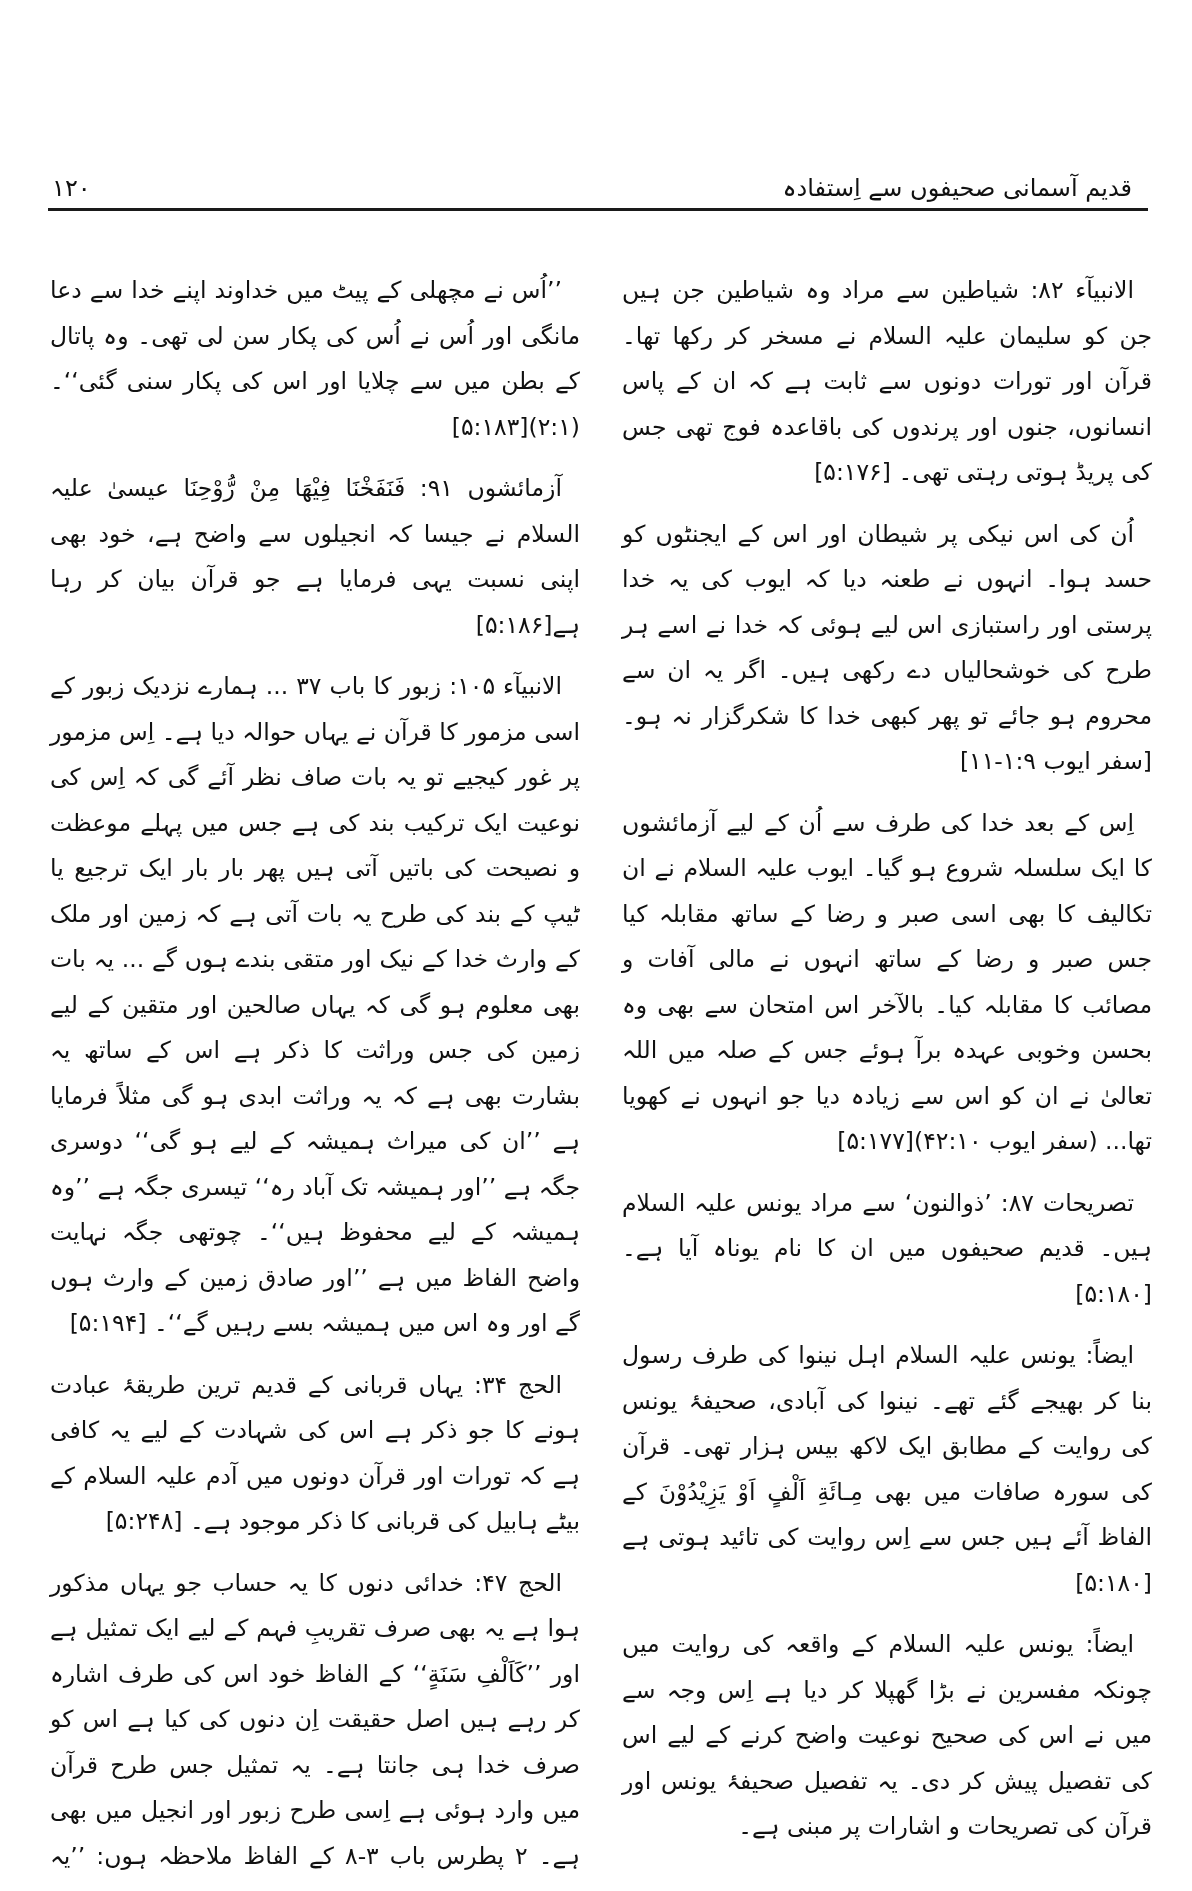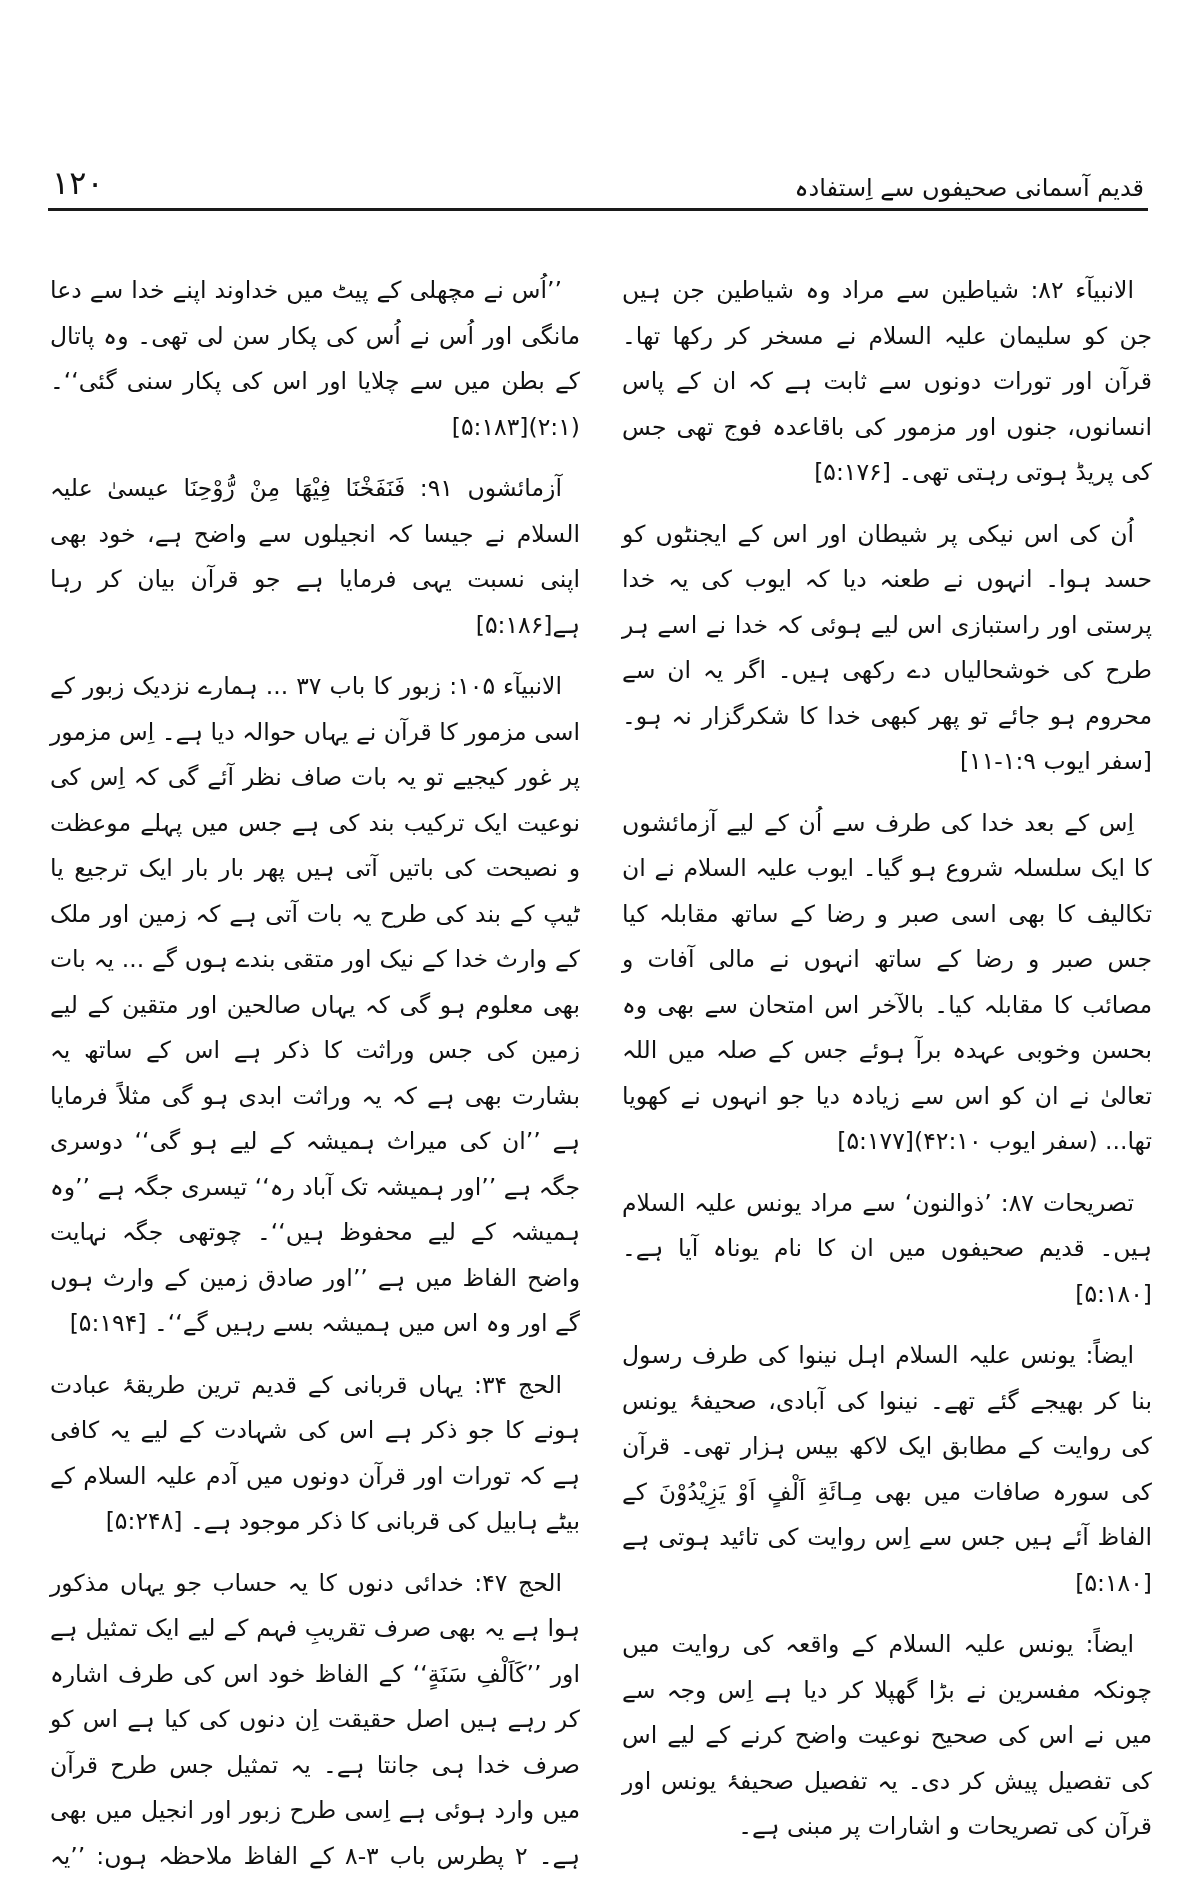--- a/index.html
+++ b/index.html
@@ -16,30 +16,30 @@
       position: absolute;
       left: 48px;
       right: 44px;
       top: 160px;
       height: 48px;
       border-bottom: 3px solid #1a1a1a;
       direction: rtl;
     }
     .running-title {
       position: absolute;
-      right: 4px;
+      right: 16px;
       bottom: 6px;
       font-size: 24px;
       direction: rtl;
     }
     .page-number {
       position: absolute;
       left: 4px;
       bottom: 6px;
-      font-size: 32px;
+      font-size: 24px;
       direction: ltr;
     }
     .columns {
       position: absolute;
       top: 268px;
       left: 40px;
       right: 40px;
       display: flex;
       flex-direction: row-reverse;
       gap: 32px;
@@ -67,21 +67,21 @@
 </head>
 <body>
 
 <div class="page-header">
   <span class="running-title">قدیم آسمانی صحیفوں سے اِستفادہ</span>
   <span class="page-number">١٢٠</span>
 </div>
 
 <div class="columns">
   <div class="column">
-    <p class="para"><span class="ref">الانبیآء ۸۲:</span> <span>شیاطین سے مراد وہ شیاطین جن ہیں جن کو سلیمان علیہ السلام نے مسخر کر رکھا تھا۔ قرآن اور تورات دونوں سے ثابت ہے کہ ان کے پاس انسانوں، جنوں اور مزمور کی باقاعدہ فوج تھی جس کی پریڈ ہوتی رہتی تھی۔</span> <span class="cite">[۵:۱۷۶]</span></p>
+    <p class="para"><span class="ref">الانبیآء ۸۲:</span> <span>شیاطین سے مراد وہ شیاطین جن ہیں جن کو سلیمان علیہ السلام نے مسخر کر رکھا تھا۔ قرآن اور تورات دونوں سے ثابت ہے کہ ان کے پاس انسانوں، جنوں اور پرندوں کی باقاعدہ فوج تھی جس کی پریڈ ہوتی رہتی تھی۔</span> <span class="cite">[۵:۱۷۶]</span></p>
     <p class="para"><span>اُن کی اس نیکی پر شیطان اور اس کے ایجنٹوں کو حسد ہوا۔ انہوں نے طعنہ دیا کہ ایوب کی یہ خدا پرستی اور راستبازی اس لیے ہوئی کہ خدا نے اسے ہر طرح کی خوشحالیاں دے رکھی ہیں۔ اگر یہ ان سے محروم ہو جائے تو پھر کبھی خدا کا شکرگزار نہ ہو۔</span> <span class="cite">[سفر ایوب ۱:۹-۱۱]</span></p>
     <p class="para"><span>اِس کے بعد خدا کی طرف سے اُن کے لیے آزمائشوں کا ایک سلسلہ شروع ہو گیا۔ ایوب علیہ السلام نے ان تکالیف کا بھی اسی صبر و رضا کے ساتھ مقابلہ کیا جس صبر و رضا کے ساتھ انہوں نے مالی آفات و مصائب کا مقابلہ کیا۔ بالآخر اس امتحان سے بھی وہ بحسن وخوبی عہدہ برآ ہوئے جس کے صلہ میں اللہ تعالیٰ نے ان کو اس سے زیادہ دیا جو انہوں نے کھویا تھا... (سفر ایوب ۴۲:۱۰)</span><span class="cite">[۵:۱۷۷]</span></p>
     <p class="para"><span class="ref">تصریحات ۸۷:</span> <span>’ذوالنون‘ سے مراد یونس علیہ السلام ہیں۔ قدیم صحیفوں میں ان کا نام یوناہ آیا ہے۔</span> <span class="cite">[۵:۱۸۰]</span></p>
     <p class="para"><span class="ref">ایضاً:</span> <span>یونس علیہ السلام اہل نینوا کی طرف رسول بنا کر بھیجے گئے تھے۔ نینوا کی آبادی، صحیفۂ یونس کی روایت کے مطابق ایک لاکھ بیس ہزار تھی۔ قرآن کی سورہ صافات میں بھی مِـائَةِ اَلْفٍ اَوْ يَزِيْدُوْنَ کے الفاظ آئے ہیں جس سے اِس روایت کی تائید ہوتی ہے</span> <span class="cite">[۵:۱۸۰]</span></p>
     <p class="para"><span class="ref">ایضاً:</span> <span>یونس علیہ السلام کے واقعہ کی روایت میں چونکہ مفسرین نے بڑا گھپلا کر دیا ہے اِس وجہ سے میں نے اس کی صحیح نوعیت واضح کرنے کے لیے اس کی تفصیل پیش کر دی۔ یہ تفصیل صحیفۂ یونس اور قرآن کی تصریحات و اشارات پر مبنی ہے۔</span> </p>
 
   </div>
 
   <div class="column">
     <p class="para"><span>’’اُس نے مچھلی کے پیٹ میں خداوند اپنے خدا سے دعا مانگی اور اُس نے اُس کی پکار سن لی تھی۔ وہ پاتال کے بطن میں سے چلایا اور اس کی پکار سنی گئی‘‘۔ (۲:۱)</span><span class="cite">[۵:۱۸۳]</span></p>

